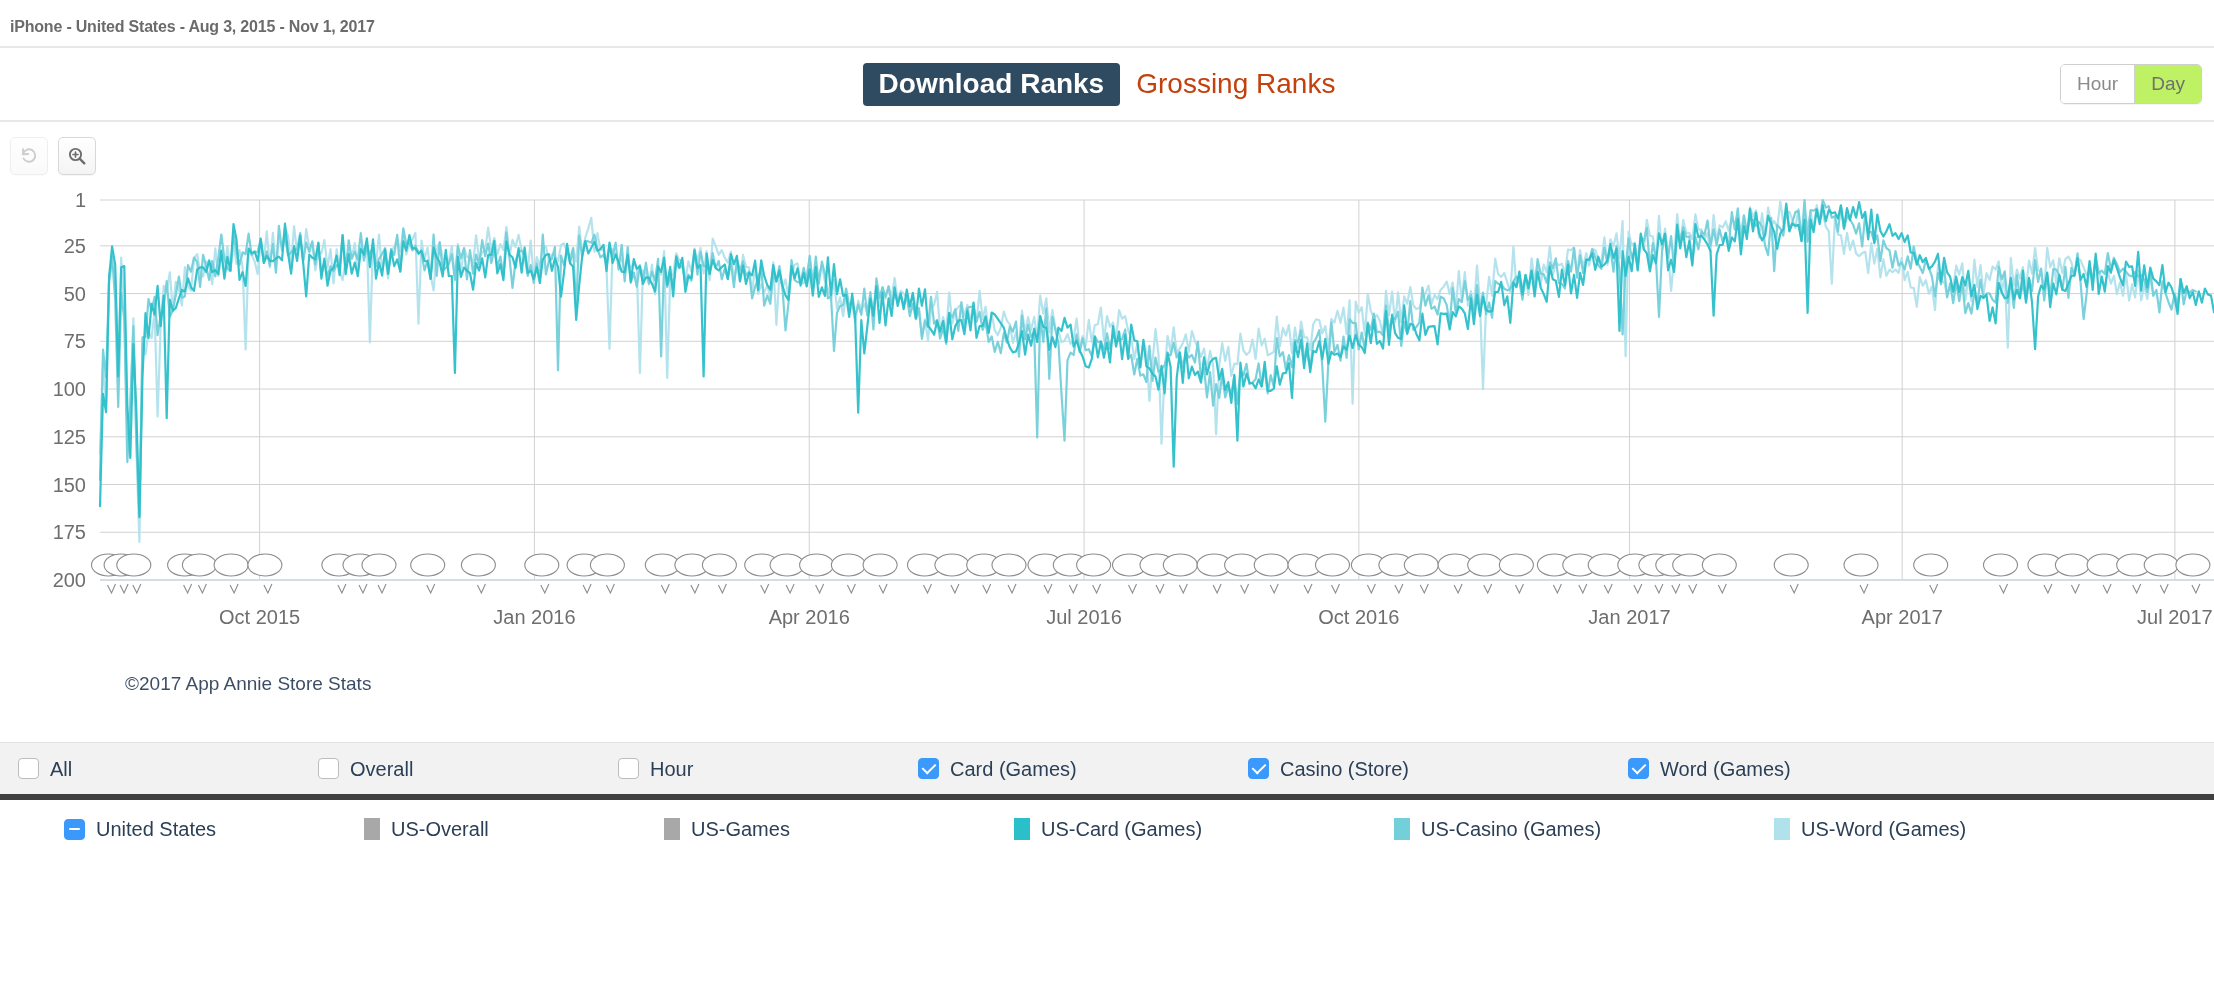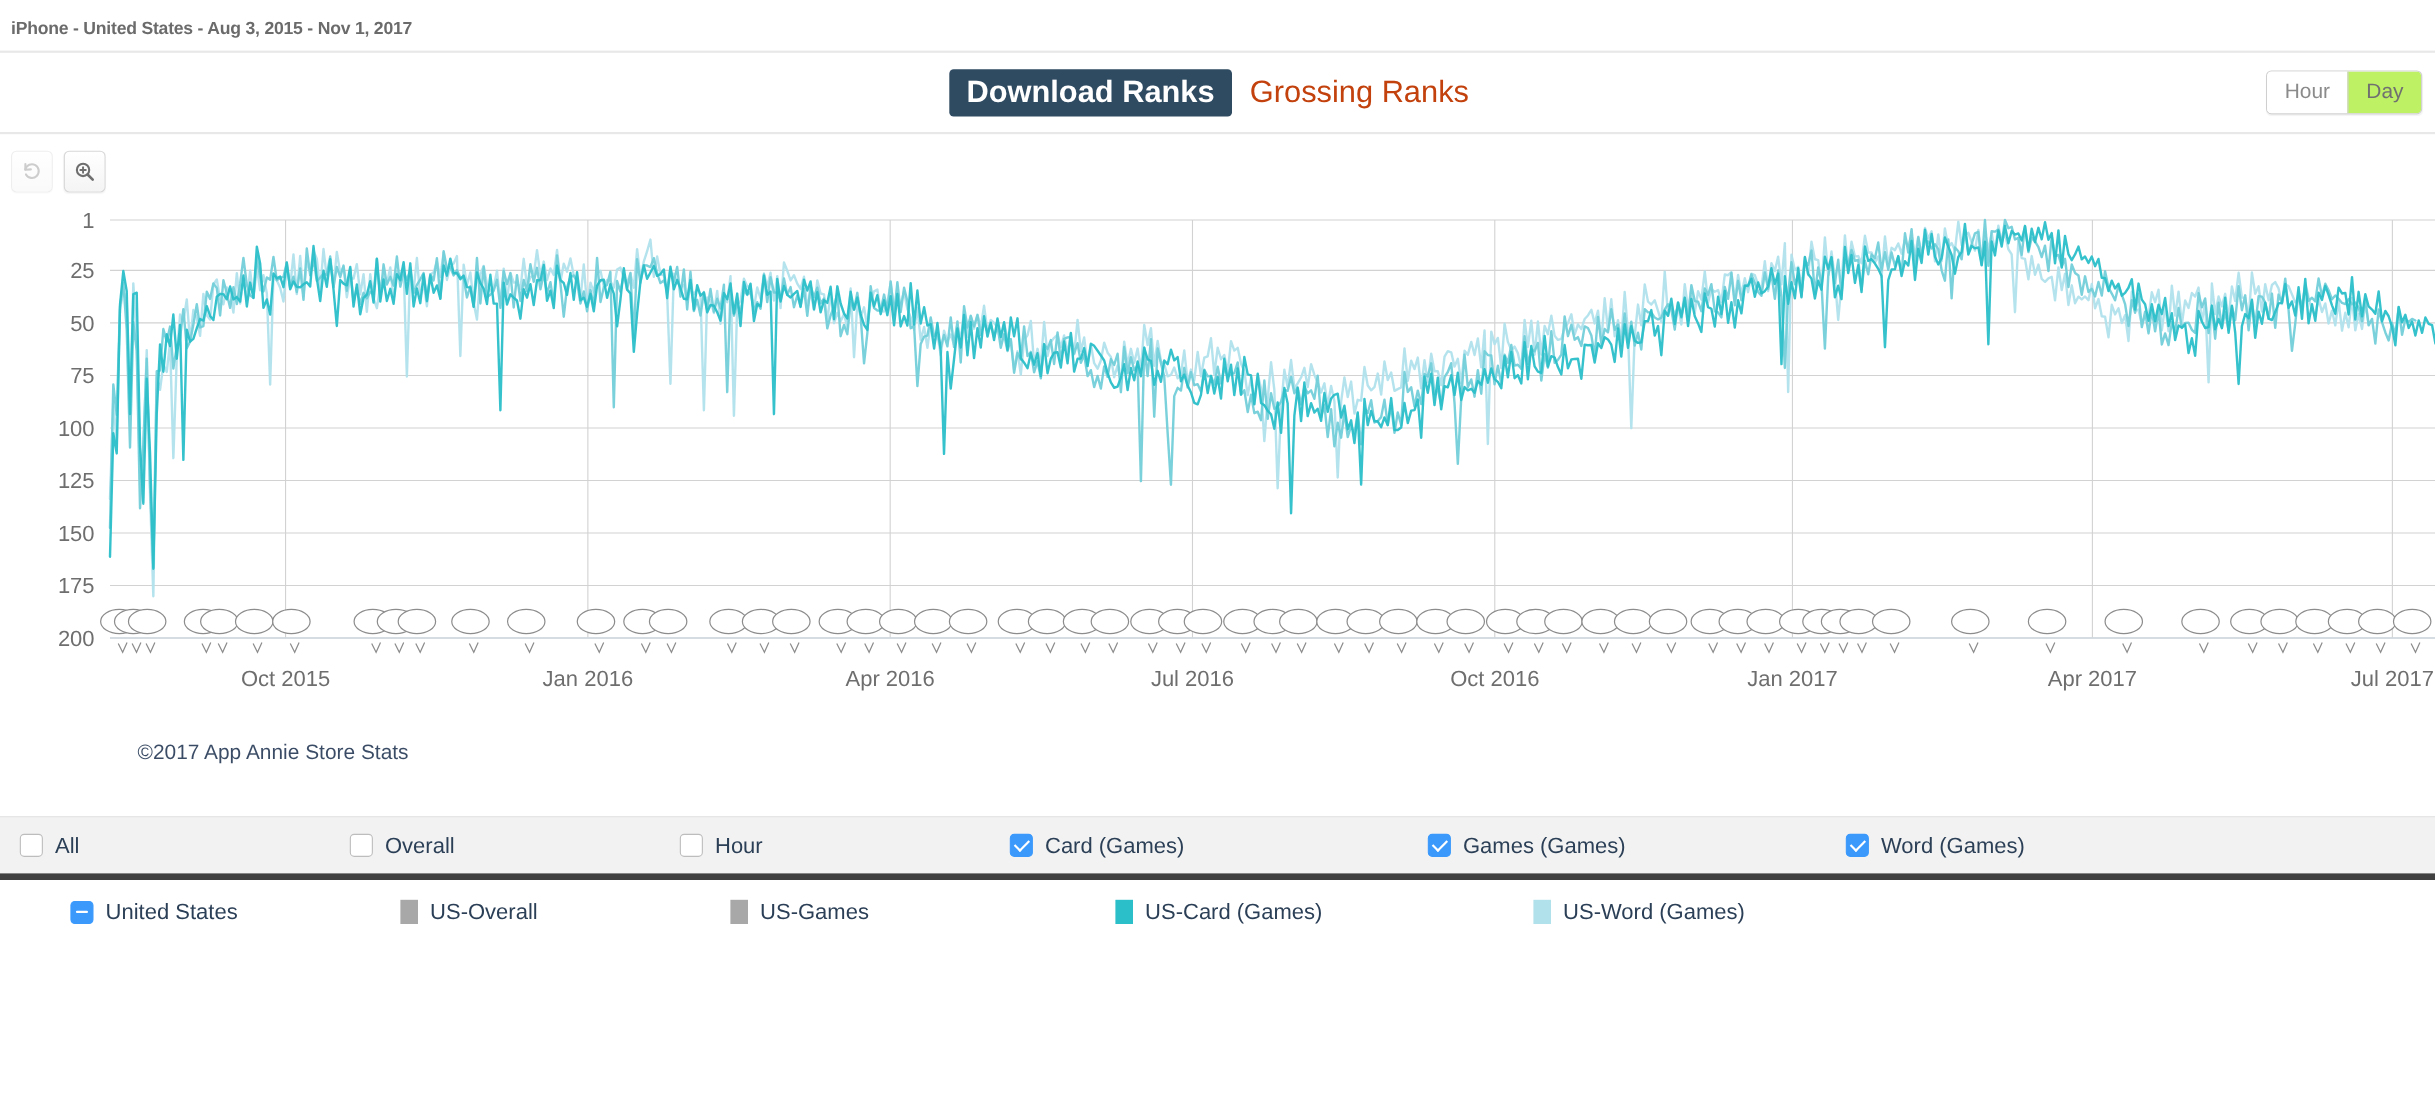--- a/index.html
+++ b/index.html
@@ -448,27 +448,27 @@
     <span class="sp-label">All</span>
   </div>
   <div class="legcell" style="width:300px">
     <span class="cb"></span>
     <span class="sp-label">Overall</span>
   </div>
   <div class="legcell" style="width:300px">
     <span class="cb"></span>
     <span class="sp-label">Hour</span>
   </div>
+  <div class="legcell" style="width:330px">
+    <span class="cb checked"></span>
+    <span class="sp-label">Card (Games)</span>
+  </div>
   <div class="legcell" style="width:380px">
     <span class="cb checked"></span>
-    <span class="sp-label">Card (Games)</span>
-  </div>
-  <div class="legcell" style="width:380px">
-    <span class="cb checked"></span>
-    <span class="sp-label">Games (Games)</span>
+    <span class="sp-label">Casino (Store)</span>
   </div>
   <div class="legcell">
     <span class="cb checked"></span>
     <span class="sp-label">Word (Games)</span>
   </div>
 </div>
 
 <div class="legendrow plain">
   <div class="legcell" style="width:300px">
     <span class="cb indet"></span>
@@ -479,17 +479,21 @@
     <span class="sp-label">US-Overall</span>
   </div>
   <div class="legcell" style="width:350px">
     <span class="swatch" style="background: rgb(168, 168, 168);"></span>
     <span class="sp-label">US-Games</span>
   </div>
   <div class="legcell" style="width:380px">
     <span class="swatch" style="background: rgb(43, 191, 201);"></span>
     <span class="sp-label">US-Card (Games)</span>
   </div>
+  <div class="legcell" style="width:380px">
+    <span class="swatch" style="background: rgb(115, 207, 217);"></span>
+    <span class="sp-label">US-Casino (Games)</span>
+  </div>
   <div class="legcell">
     <span class="swatch" style="background: rgb(177, 226, 236);"></span>
     <span class="sp-label">US-Word (Games)</span>
   </div>
 </div>
 
 </body></html>

